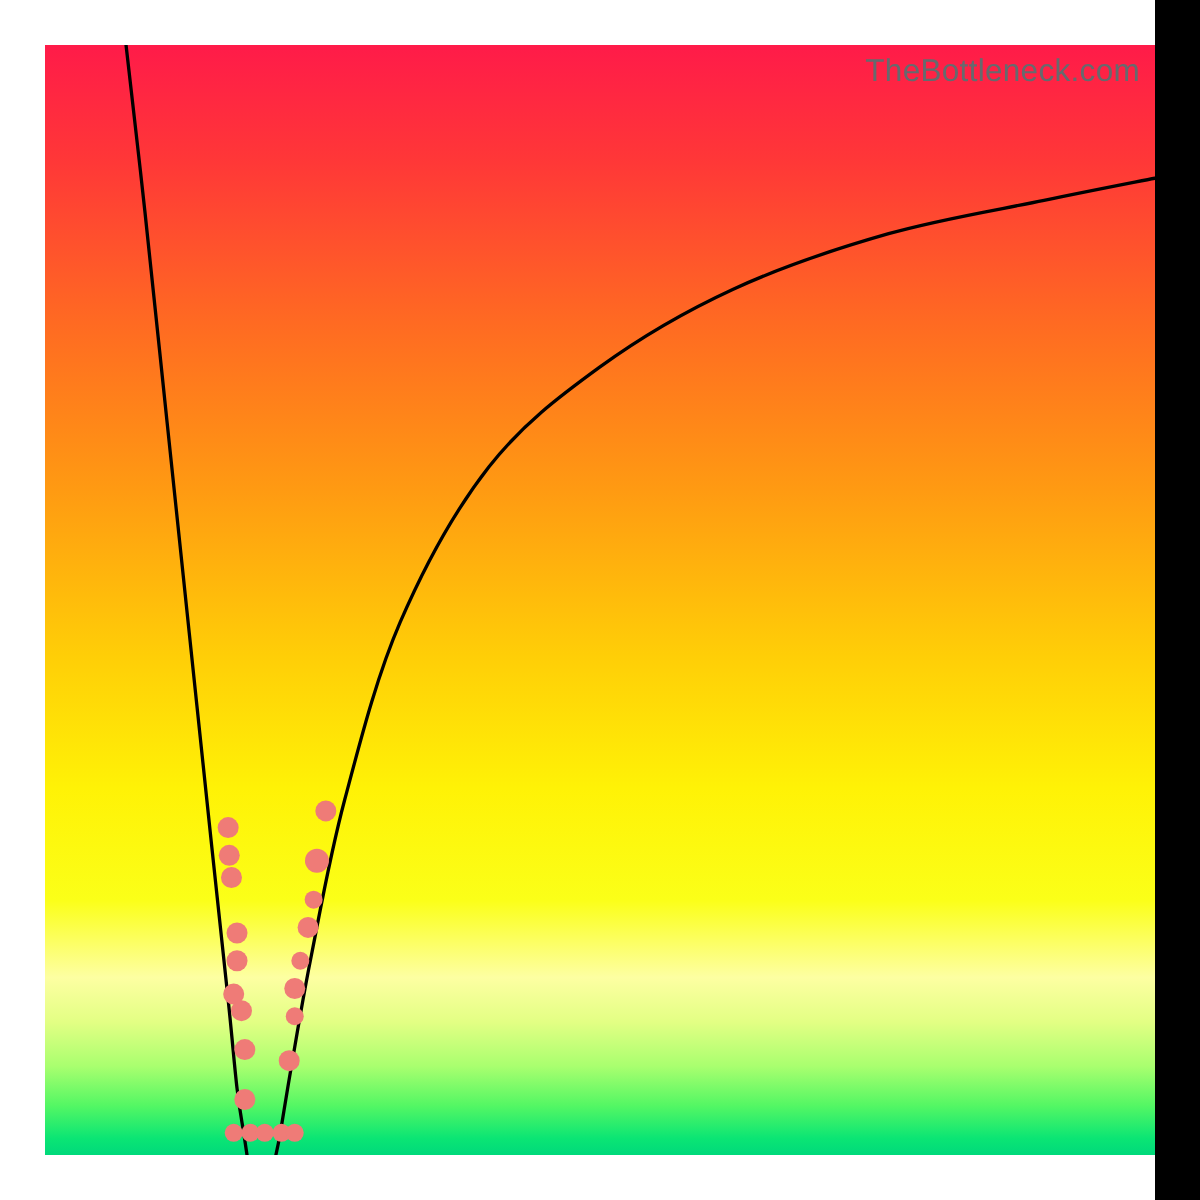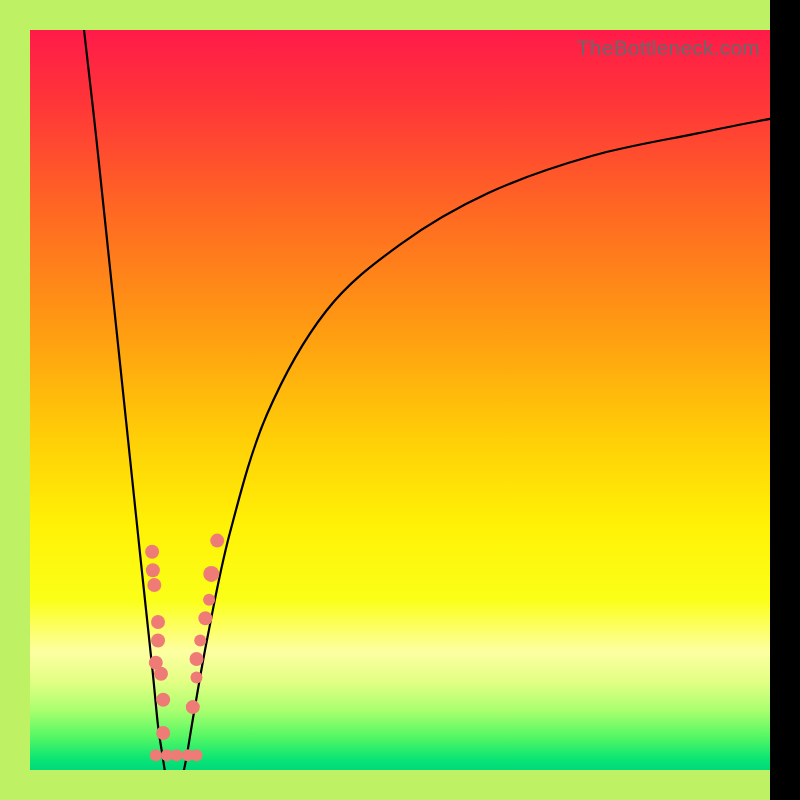--- a/index.html
+++ b/index.html
@@ -7,21 +7,21 @@
     padding: 0;
     width: 800px;
     height: 800px;
     overflow: hidden;
     background: #000;
     font-family: Arial, Helvetica, sans-serif;
   }
   .frame {
     width: 770px;
     height: 800px;
-    background: #bef264;
+    background: #ffffff;
     position: relative;
   }
   .plot-area {
     position: absolute;
     left: 30px;
     top: 30px;
     width: 740px;
     height: 740px;
     overflow: hidden;
   }

